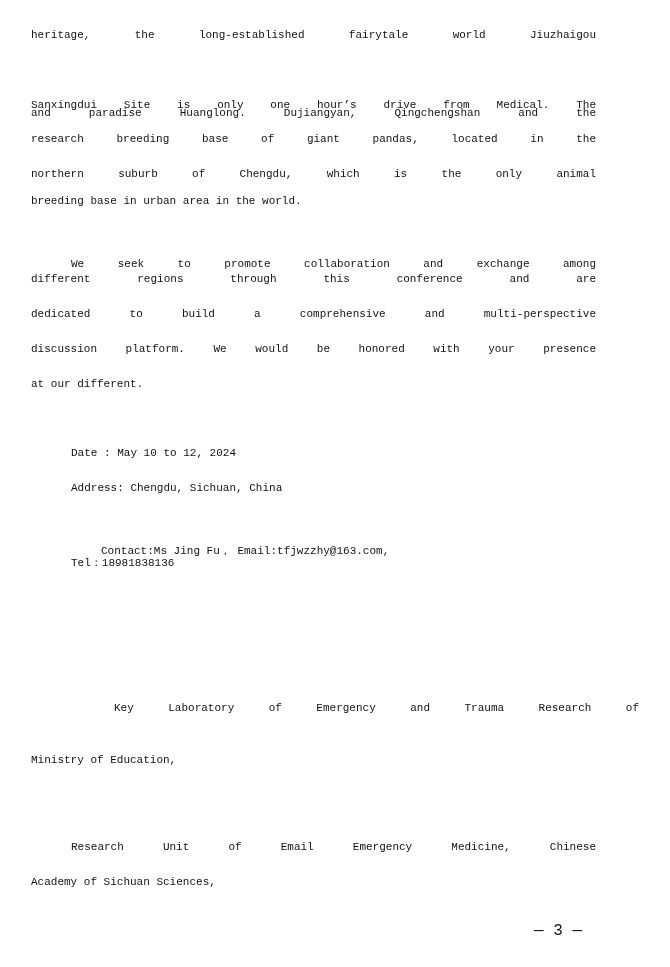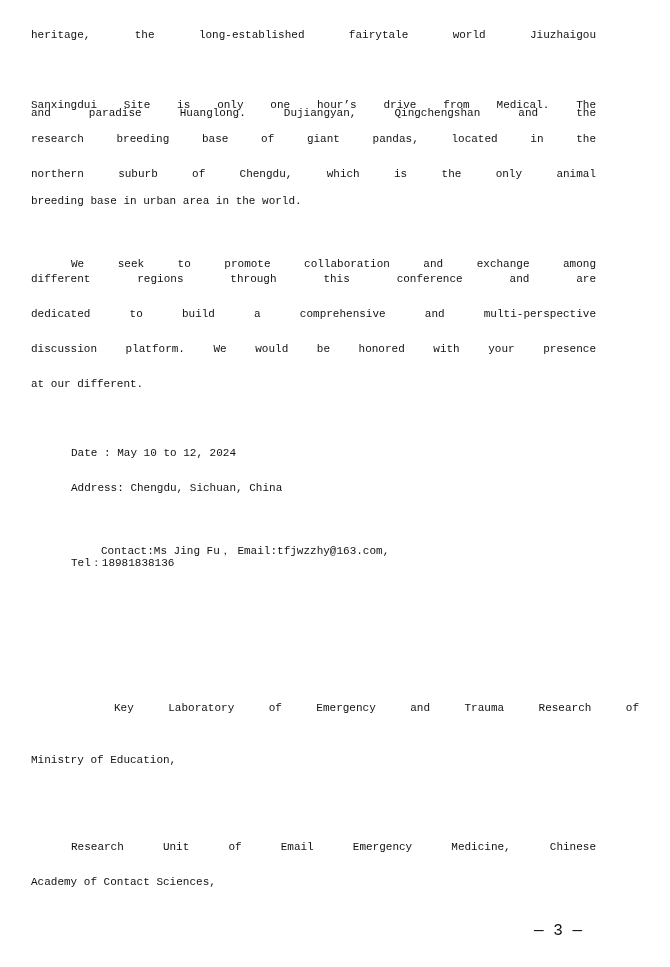--- a/index.html
+++ b/index.html
@@ -73,17 +73,17 @@
     <div class="line indent" style="top:552px;">Tel：18981838136</div>
   </div>
 
   <div>
     <div class="line justify indent" style="top:697px;margin-left:43px;">Key Laboratory of Emergency and Trauma Research of</div>
     <div class="line" style="top:732px;margin-top:17px;">Ministry of Education,</div>
   </div>
 
   <div>
     <div class="line justify indent" style="top:836px;">Research Unit of Email Emergency Medicine, Chinese</div>
-    <div class="line" style="top:871px;">Academy of Contact Sciences,</div>
+    <div class="line" style="top:871px;">Academy of Sichuan Sciences,</div>
   </div>
 </div>
 
 <div class="page-number">— 3 —</div>
 
 </body></html>

